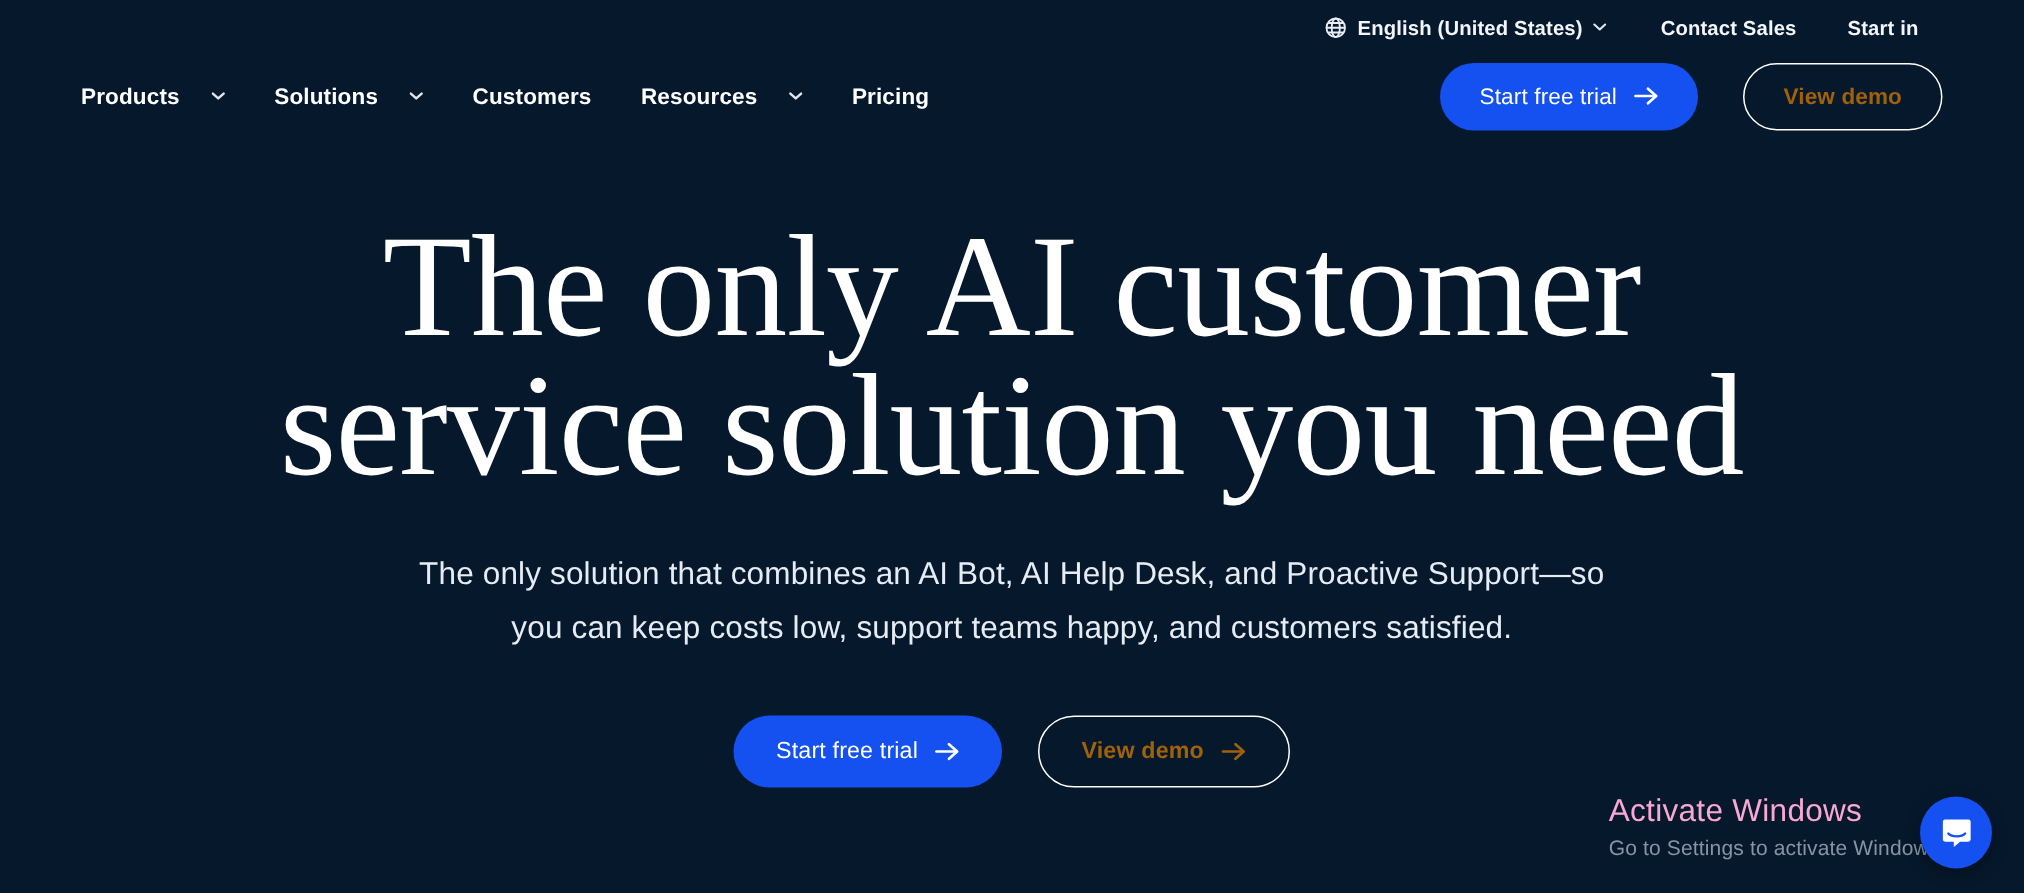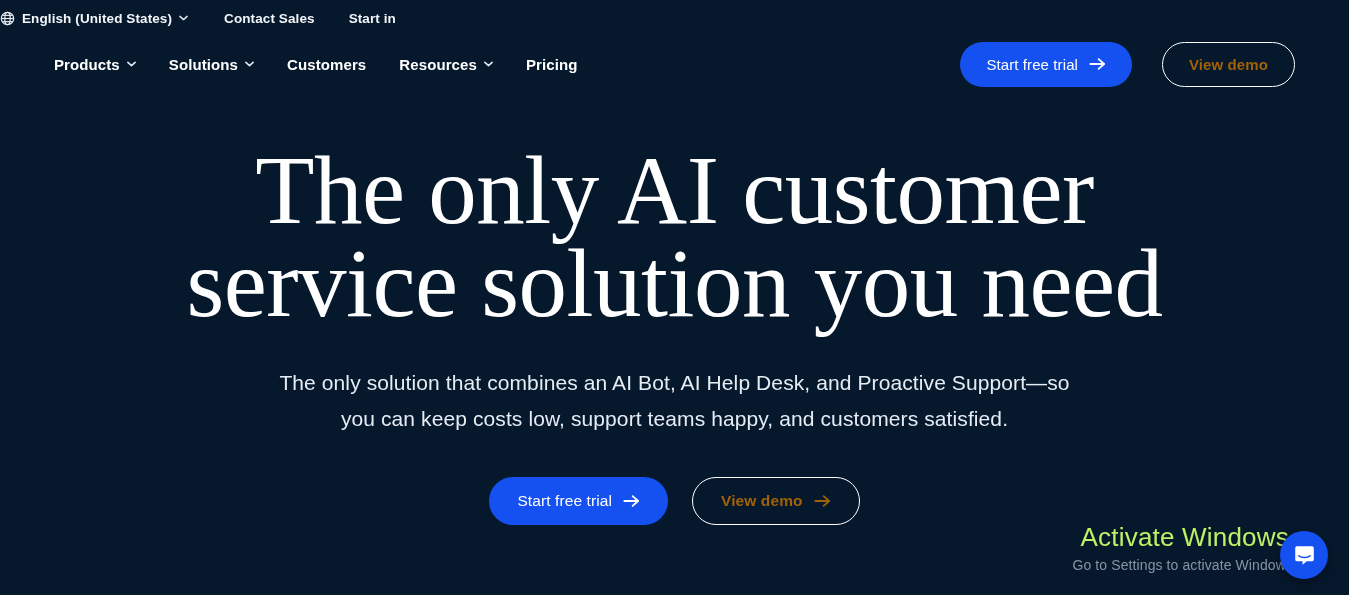--- a/index.html
+++ b/index.html
@@ -28,22 +28,22 @@
 
   
   .utility-bar {
     position: absolute;
     top: 0;
     left: 0;
     right: 0;
     height: 36px;
     display: flex;
     align-items: center;
-    justify-content: flex-start;
-    padding-right: 22px;
+    justify-content: flex-end;
+    padding-right: 70px;
     gap: 0px;
   }
 
   .lang-selector {
     display: flex;
     align-items: center;
     gap: 7px;
     cursor: pointer;
     margin-right: 36px;
   }
@@ -126,21 +126,21 @@
 
   .nav-links {
     display: flex;
     align-items: center;
     gap: 0;
   }
 
   .nav-item {
     display: flex;
     align-items: center;
-    gap: 7px;
+    gap: 21px;
     font-size: 15px;
     font-weight: 700;
     color: #ffffff;
     text-decoration: none;
     cursor: pointer;
     padding: 8px 0;
     margin-right: 33px;
     white-space: nowrap;
     letter-spacing: .1px;
   }
@@ -247,26 +247,25 @@
   
   .watermark {
     position: absolute;
     right: 52px;
     bottom: 22px;
     text-align: left;
     pointer-events: none;
     user-select: none;
   }
   .watermark-title {
-    font-size: 26px;
+    font-size: 21px;
     font-weight: 400;
-    color: #bef264;
+    color: #f9a8d4;
     line-height: 1.22;
     letter-spacing: .2px;
-    text-align: center;
   }
   .watermark-sub {
     font-size: 14px;
     font-weight: 400;
     color: #8794a6;
     margin-top: 3px;
     letter-spacing: .1px;
   }
 
   

